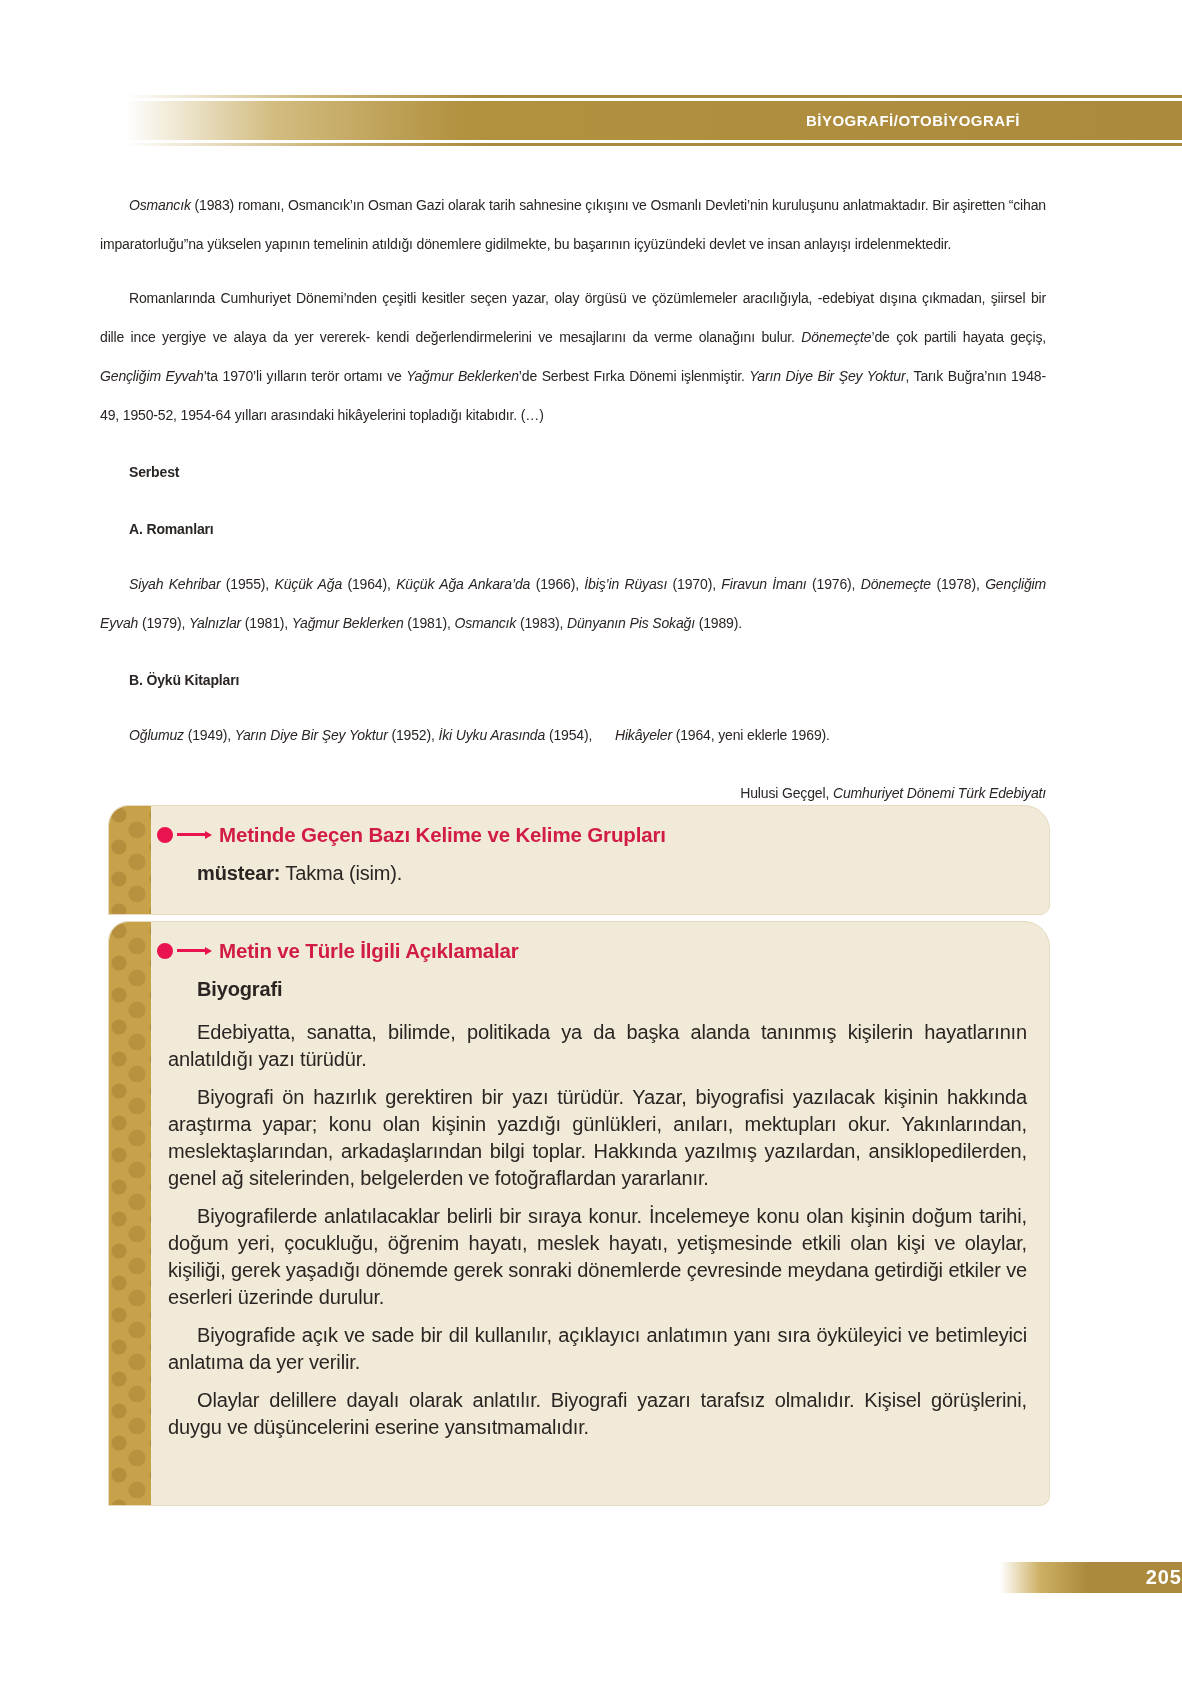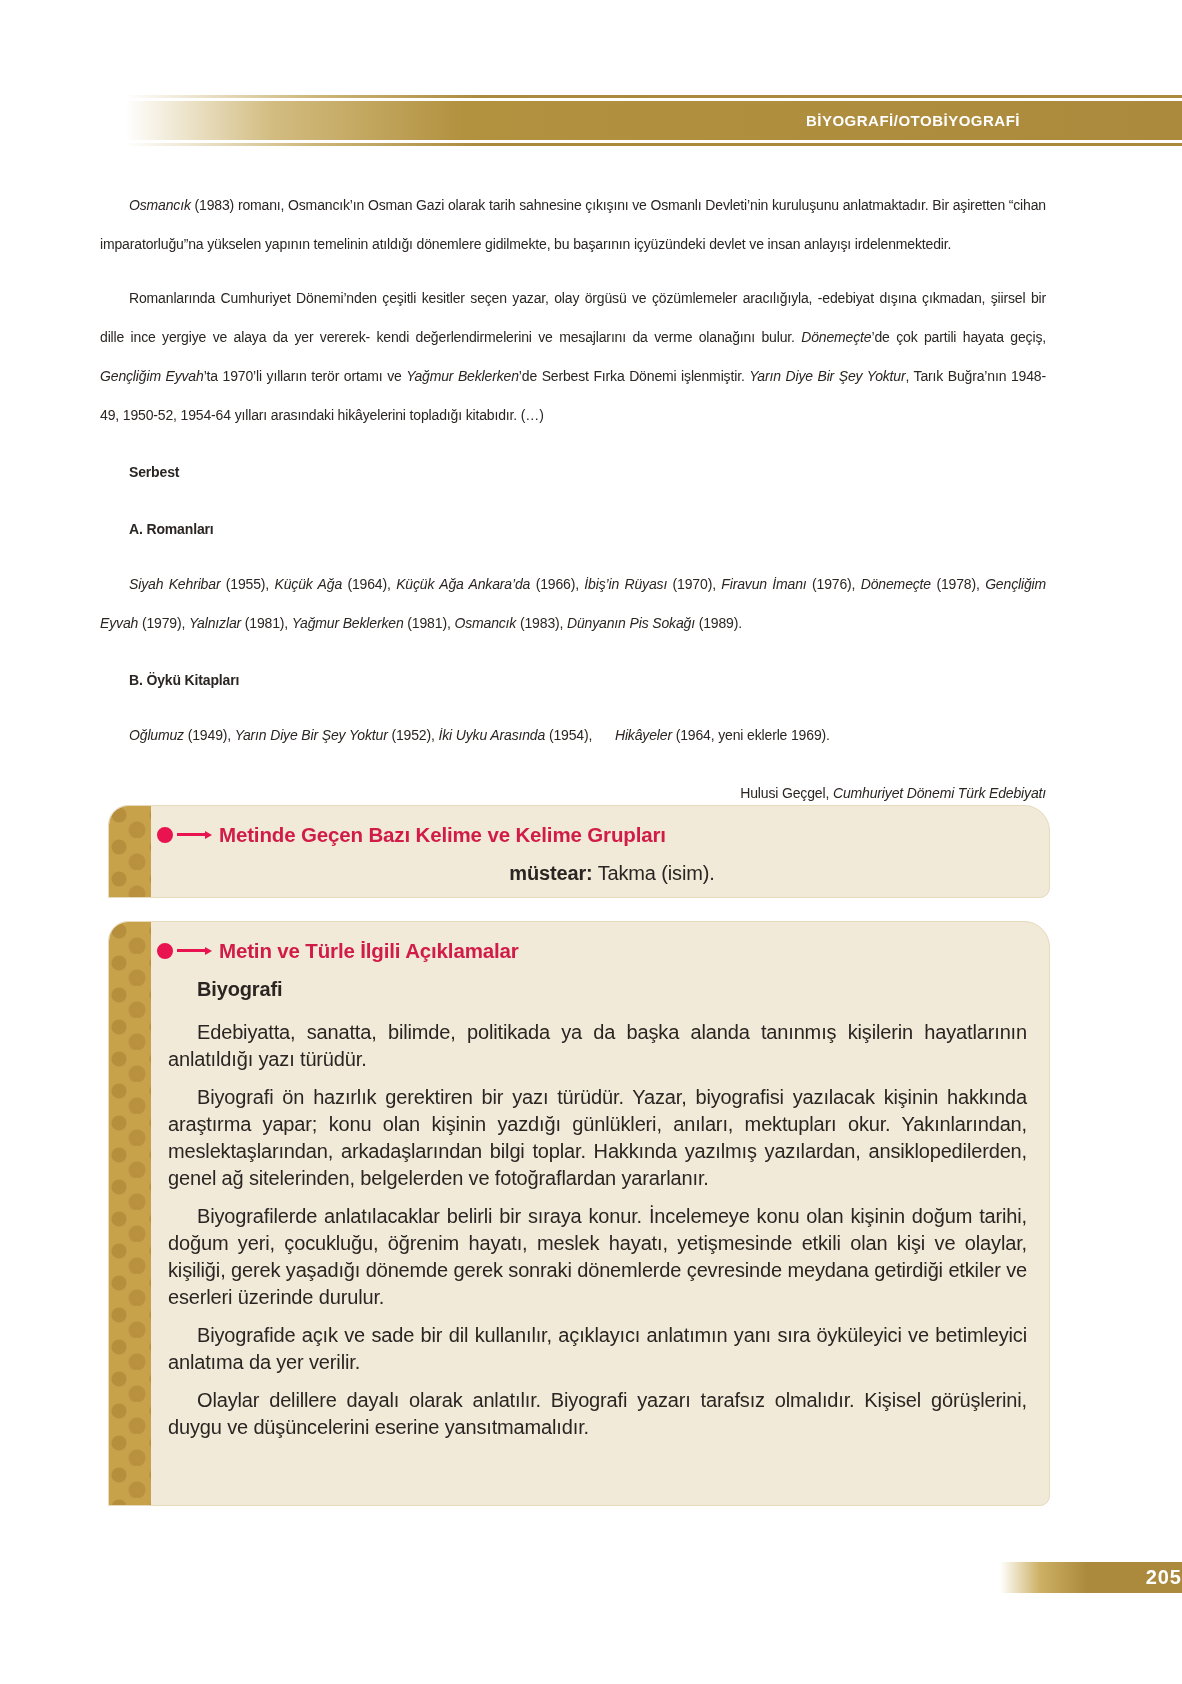--- a/index.html
+++ b/index.html
@@ -86,21 +86,21 @@
   }
   .box-title{
     color:#d21c48;font-weight:bold;font-size:20.5px;
     margin-left:7px;text-align:left;
   }
   .box-inner p{margin:0 0 11px 0;text-indent:29px;}
   .box-inner p:last-child{margin-bottom:0;}
   .box-inner .subhead{
     font-weight:bold;text-indent:0;margin-left:29px;text-align:left;
   }
-  .vocab-box{top:805px;height:93px;}
+  .vocab-box{top:805px;height:110px;}
   .info-box{top:921px;height:585px;}
 
   
   .pagenum-bar{
     position:absolute;left:1000px;right:0;top:1562px;height:31px;
     background:linear-gradient(90deg, rgba(171,138,60,0) 0%, #cdb064 22%, #ab8a3d 48%, #ab8a3d 100%);
     display:flex;align-items:center;justify-content:flex-end;
   }
   .pagenum{color:#ffffff;font-weight:bold;font-size:20px;letter-spacing:1px;padding-left:18px;}
 </style>
@@ -128,21 +128,21 @@
 
   <div class="box vocab-box">
     <div class="box-strip"></div>
     <div class="box-inner">
       <div class="box-header">
         <span class="box-bullet"></span>
         <span class="box-bullet-line"></span>
         <span class="box-bullet-arrow"></span>
         <span class="box-title">Metinde Geçen Bazı Kelime ve Kelime Grupları</span>
       </div>
-      <p class="subhead" style="font-weight:normal;text-align:center;"><span style="font-weight: bold;">müstear:</span><span> Takma (isim).</span></p>
+      <p class="subhead" style="font-weight:normal;"><span style="font-weight: bold;">müstear:</span><span> Takma (isim).</span></p>
     </div>
   </div>
 
   <div class="box info-box">
     <div class="box-strip"></div>
     <div class="box-inner">
       <div class="box-header">
         <span class="box-bullet"></span>
         <span class="box-bullet-line"></span>
         <span class="box-bullet-arrow"></span>

